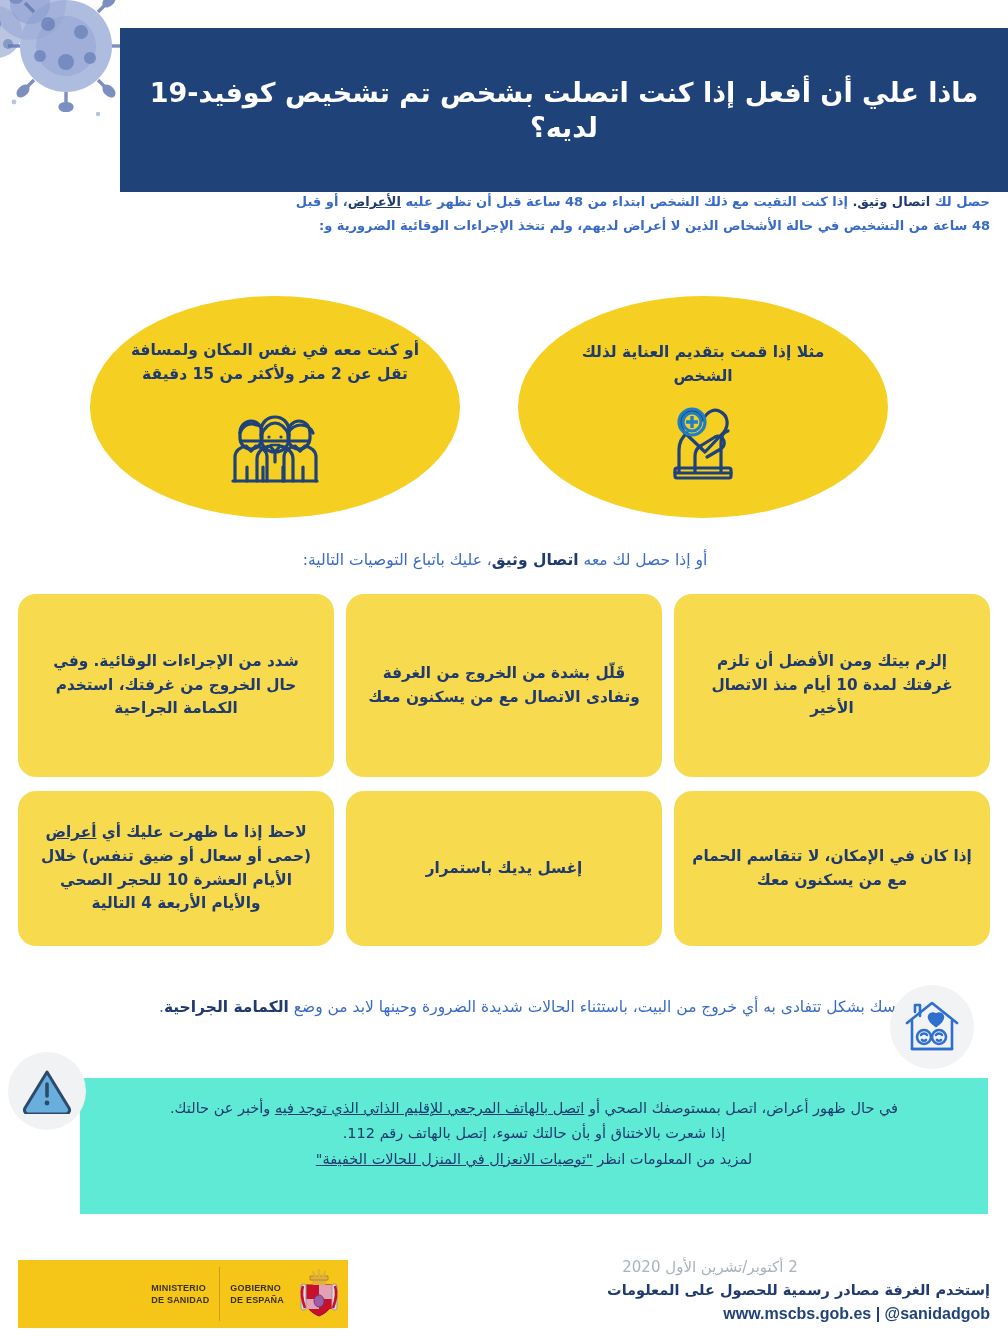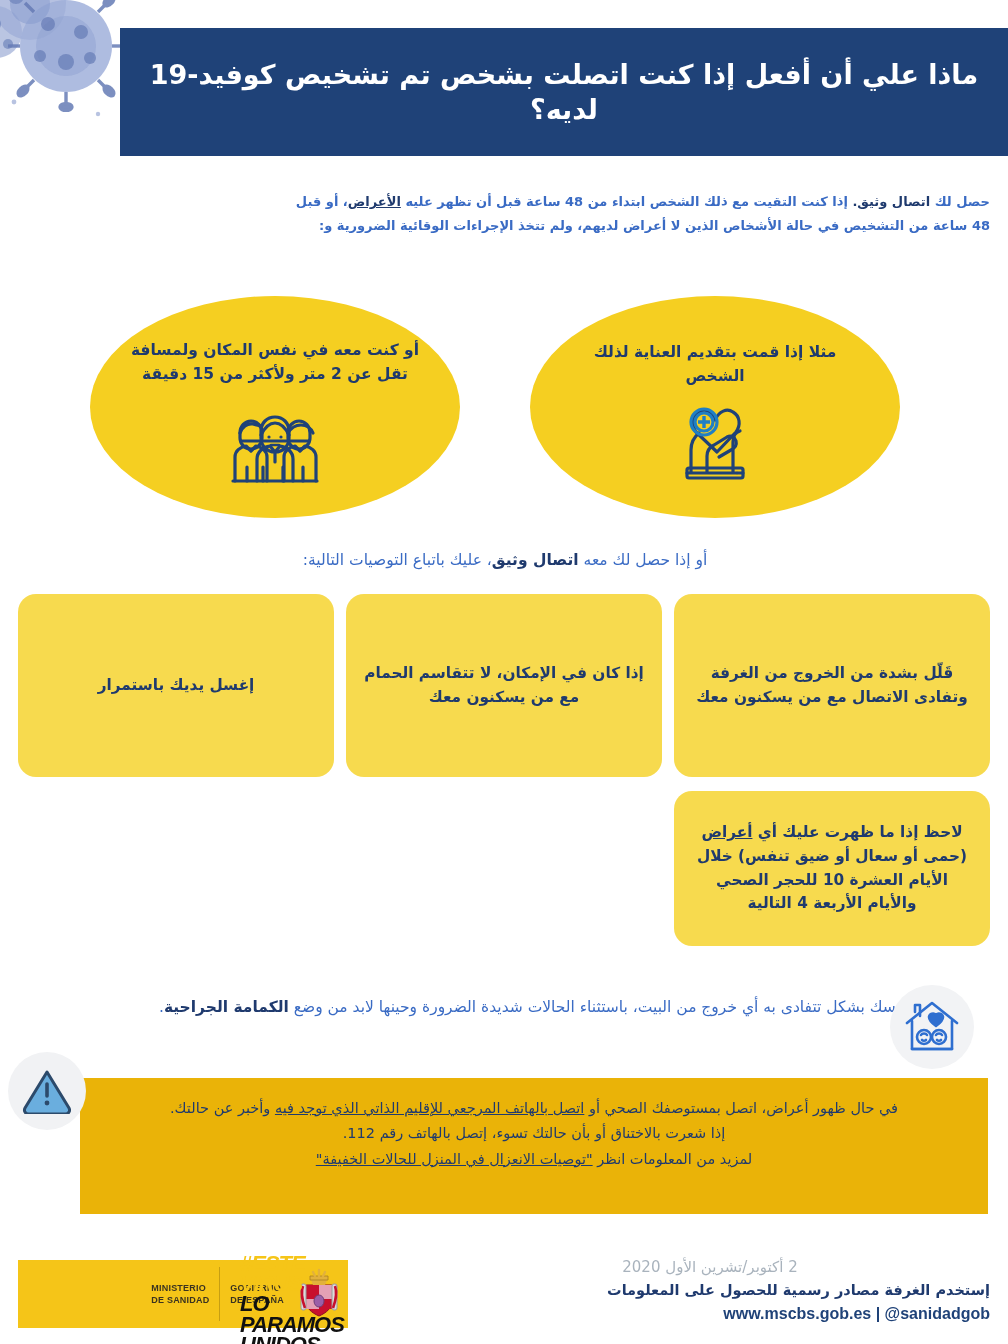--- a/index.html
+++ b/index.html
@@ -25,21 +25,21 @@
     height: 165px;
     pointer-events: none;
   }
 
   
   .header-bar {
     position: absolute;
     left: 120px;
     top: 28px;
     width: 888px;
-    height: 128px;
+    height: 164px;
     background: #1f4278;
     display: flex;
     align-items: center;
     justify-content: center;
   }
   .header-title {
     color: #ffffff;
     font-size: 27px;
     font-weight: bold;
     text-align: center;
@@ -66,21 +66,21 @@
   
   .ellipse {
     position: absolute;
     background: #f5cf21;
     border-radius: 50%;
     display: flex;
     flex-direction: column;
     align-items: center;
   }
   .ellipse-a { left: 90px;  top: 296px; width: 370px; height: 222px; gap: 15px; }
-  .ellipse-b { left: 530px; top: 296px; width: 370px; height: 222px; }
+  .ellipse-b { left: 518px; top: 296px; width: 370px; height: 222px; }
   .ellipse-text {
     color: #1f3a6e;
     font-size: 15.5px;
     font-weight: bold;
     text-align: center;
     line-height: 1.55;
     width: 78%;
     margin-top: 42px;
   }
   .ellipse-b .ellipse-text { margin-top: 44px; }
@@ -154,21 +154,21 @@
     justify-content: center;
   }
 
   
   .alert-box {
     position: absolute;
     left: 80px;
     top: 1078px;
     width: 908px;
     height: 136px;
-    background: #eab308;
+    background: #5eead4;
     display: flex;
     align-items: flex-start;
     justify-content: center;
   }
   .alert-text {
     width: 94%;
     text-align: center;
     font-size: 14.5px;
     line-height: 1.75;
     color: #1f3a6e;
@@ -343,21 +343,27 @@
     </g>
   </svg>
 </div>
 
 <div class="rec-lead">
   <span>أو إذا حصل لك معه </span><b>اتصال وثيق</b><span>، عليك باتباع التوصيات التالية:</span>
 </div>
 
 <div class="cards">
   <div class="card">
+    <div class="card-text">إلزم بيتك ومن الأفضل أن تلزم غرفتك لمدة 10 أيام منذ الاتصال الأخير</div>
+  </div>
+  <div class="card">
     <div class="card-text">قَلّل بشدة من الخروج من الغرفة وتفادى الاتصال مع من يسكنون معك</div>
+  </div>
+  <div class="card">
+    <div class="card-text">شدد من الإجراءات الوقائية. وفي حال الخروج من غرفتك، استخدم الكمامة الجراحية</div>
   </div>
 
   <div class="card">
     <div class="card-text">إذا كان في الإمكان، لا تتقاسم الحمام مع من يسكنون معك</div>
   </div>
   <div class="card">
     <div class="card-text">إغسل يديك باستمرار</div>
   </div>
   <div class="card">
     <div class="card-text">
@@ -422,26 +428,19 @@
       <div>GOBIERNO</div>
       <div>DE ESPAÑA</div>
     </div>
     <div class="gov-div"></div>
     <div class="gov-txt">
       <div>MINISTERIO</div>
       <div>DE SANIDAD</div>
     </div>
   </div>
 
-  <div class="campaign">
-    <div class="camp-y">#ESTE</div>
-    <div class="camp-y">VIRUS</div>
-    <div class="camp-k">LO</div>
-    <div class="camp-k">PARAMOS</div>
-    <div class="camp-k">UNIDOS</div>
-  </div>
 
   <div class="foot-right">
     <div class="foot-date">2 أكتوبر/تشرين الأول 2020</div>
     <div class="foot-src">إستخدم الغرفة مصادر رسمية للحصول على المعلومات</div>
     <div class="foot-url">www.mscbs.gob.es | @sanidadgob</div>
   </div>
 </div>
 
 </body></html>

